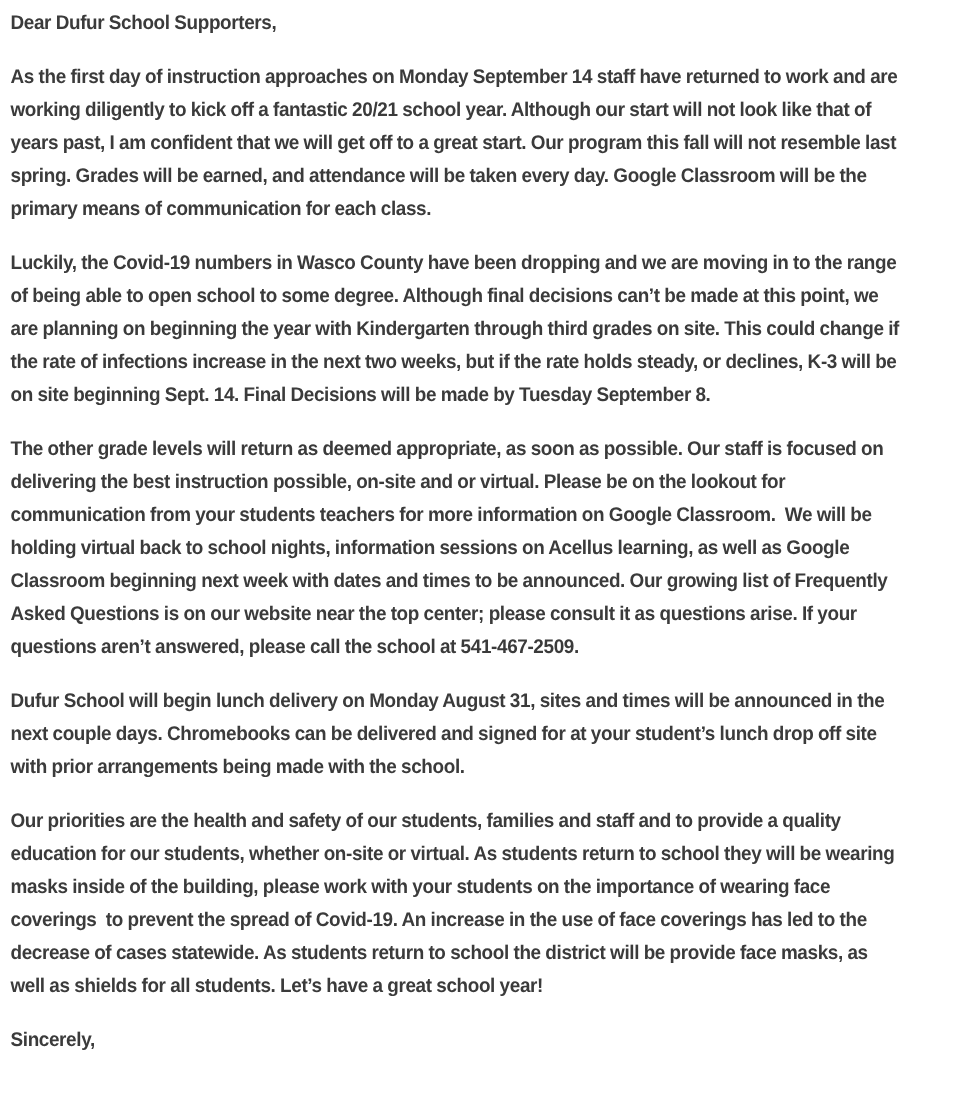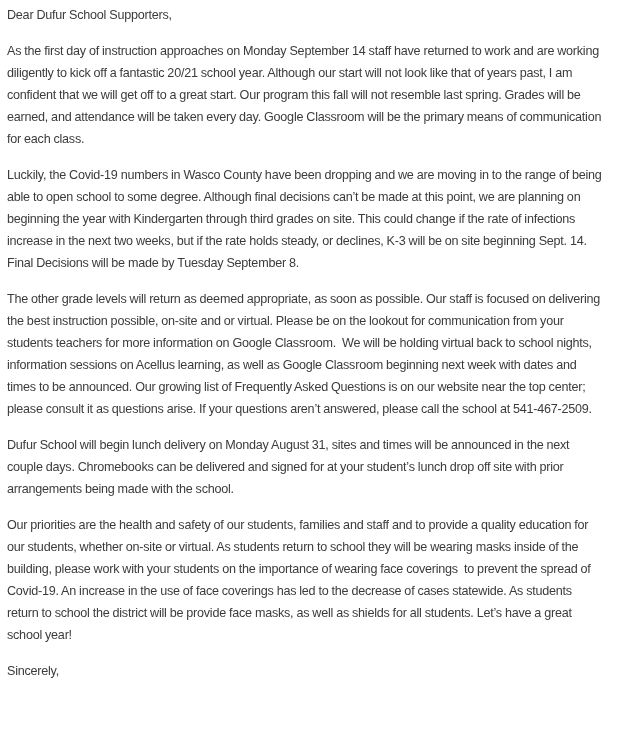--- a/index.html
+++ b/index.html
@@ -13,20 +13,21 @@
     height: 730px;
     overflow: hidden;
     font-family: "Liberation Sans", sans-serif;
   }
   #letter {
     box-sizing: border-box;
     width: 640px;
     height: 730px;
     background: #ffffff;
     padding: 4px 8px 0 7px;
+    font-weight: bold;
   }
   .para {
     margin: 0 0 14px 0;
     color: #3b3b3b;
     font-family: "Liberation Sans", sans-serif;
     font-size: 13.2px;
     line-height: 22px;
     letter-spacing: -0.25px;
     word-spacing: -0.2px;
     text-align: left;

